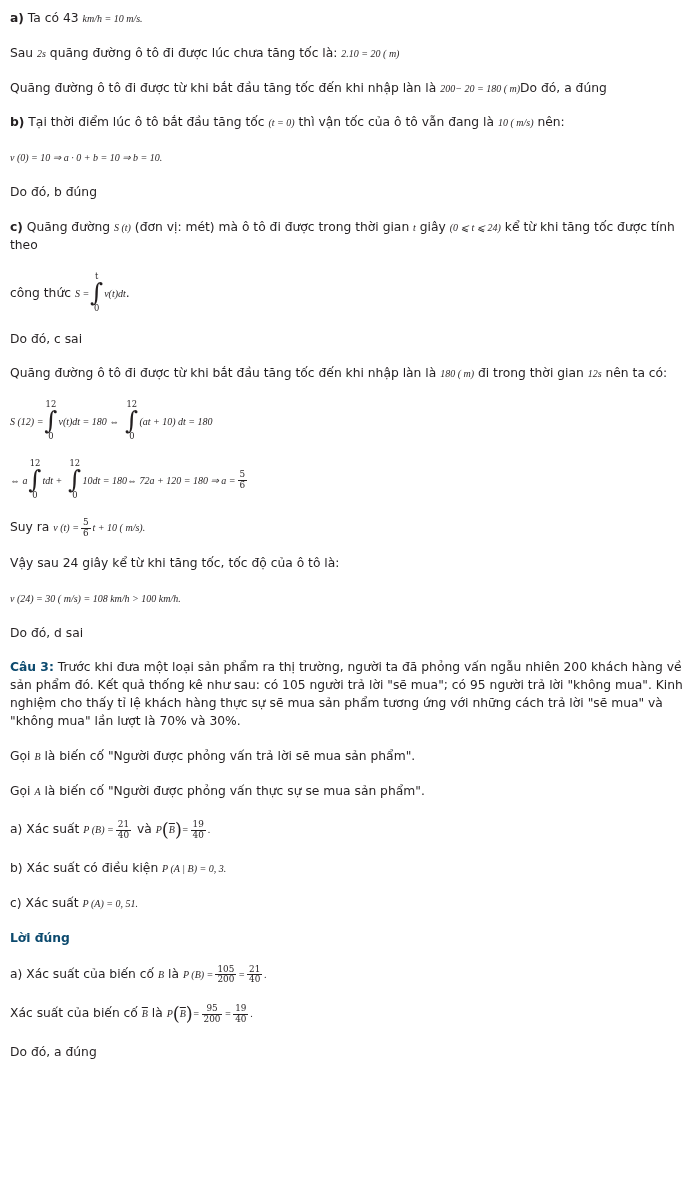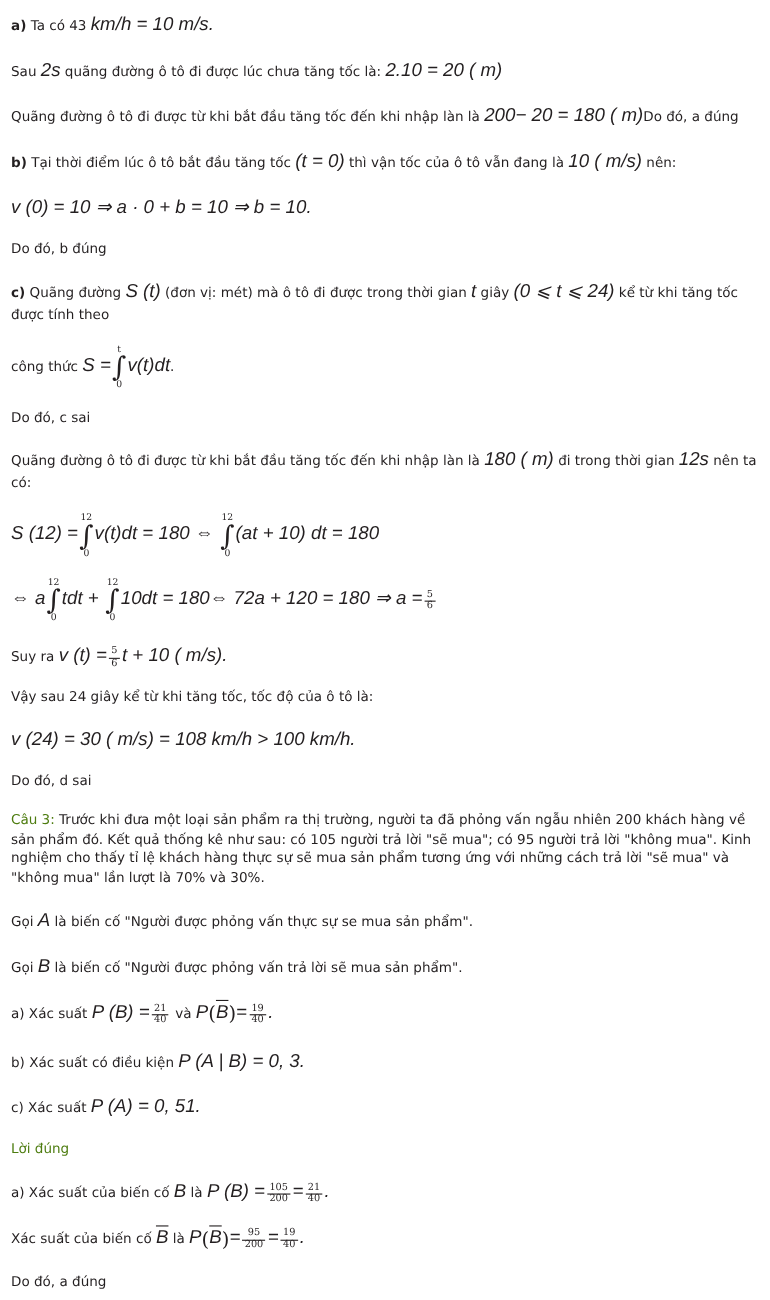--- a/index.html
+++ b/index.html
@@ -23,28 +23,28 @@
   p.block {
     margin: 0 0 17px 0;
   }
   .tight {
     margin-bottom: 13px;
   }
   b.lbl {
     font-weight: bold;
   }
   .red {
-    color: #4d7c0f;
-    font-weight: normal;
+    color: #0c4a6e;
+    font-weight: bold;
   }
   
   .m {
-    font-family: Liberation Sans, sans-serif;
+    font-family: Liberation Serif, serif;
     font-style: italic;
-    font-size: 17px;
+    font-size: 10px;
     white-space: nowrap;
   }
   
   .frac {
     display: inline-block;
     vertical-align: -0.45em;
     text-align: center;
     font-size: 0.72em;
     line-height: 1.05;
     margin: 0 2px;
@@ -161,28 +161,28 @@
     <span class="m">v (24) = 30 ( m/s) = 108 km/h &gt; 100 km/h.</span>
   </p>
 
   <p class="block">Do đó, d sai</p>
 
   <p class="block">
     <span class="red">Câu 3:</span><span> Trước khi đưa một loại sản phẩm ra thị trường, người ta đã phỏng vấn ngẫu nhiên 200 khách hàng về sản phẩm đó. Kết quả thống kê như sau: có 105 người trả lời "sẽ mua"; có 95 người trả lời "không mua". Kinh nghiệm cho thấy tỉ lệ khách hàng thực sự sẽ mua sản phẩm tương ứng với những cách trả lời "sẽ mua" và "không mua" lần lượt là 70% và 30%.</span>
   </p>
 
   <p class="block">
+    <span>Gọi </span><span class="m">B</span><span> là biến cố "Người được phỏng vấn trả lời sẽ mua sản phẩm".</span>
+  </p>
+
+  <p class="block">
     <span>Gọi </span><span class="m">A</span><span> là biến cố "Người được phỏng vấn thực sự se mua sản phẩm".</span>
   </p>
 
   <p class="block">
-    <span>Gọi </span><span class="m">B</span><span> là biến cố "Người được phỏng vấn trả lời sẽ mua sản phẩm".</span>
-  </p>
-
-  <p class="block">
     <span>a) Xác suất </span><span class="m">P (B) =</span><span class="frac"><span class="num">21</span><span class="den">40</span></span><span> và </span><span class="m">P</span><span class="big-paren">(</span><span class="m ovl">B</span><span class="big-paren">)</span><span class="m">=</span><span class="frac"><span class="num">19</span><span class="den">40</span></span><span class="m">.</span>
   </p>
 
   <p class="block">
     <span>b) Xác suất có điều kiện </span><span class="m">P (A | B) = 0, 3.</span>
   </p>
 
   <p class="block">
     <span>c) Xác suất </span><span class="m">P (A) = 0, 51.</span>
   </p>

